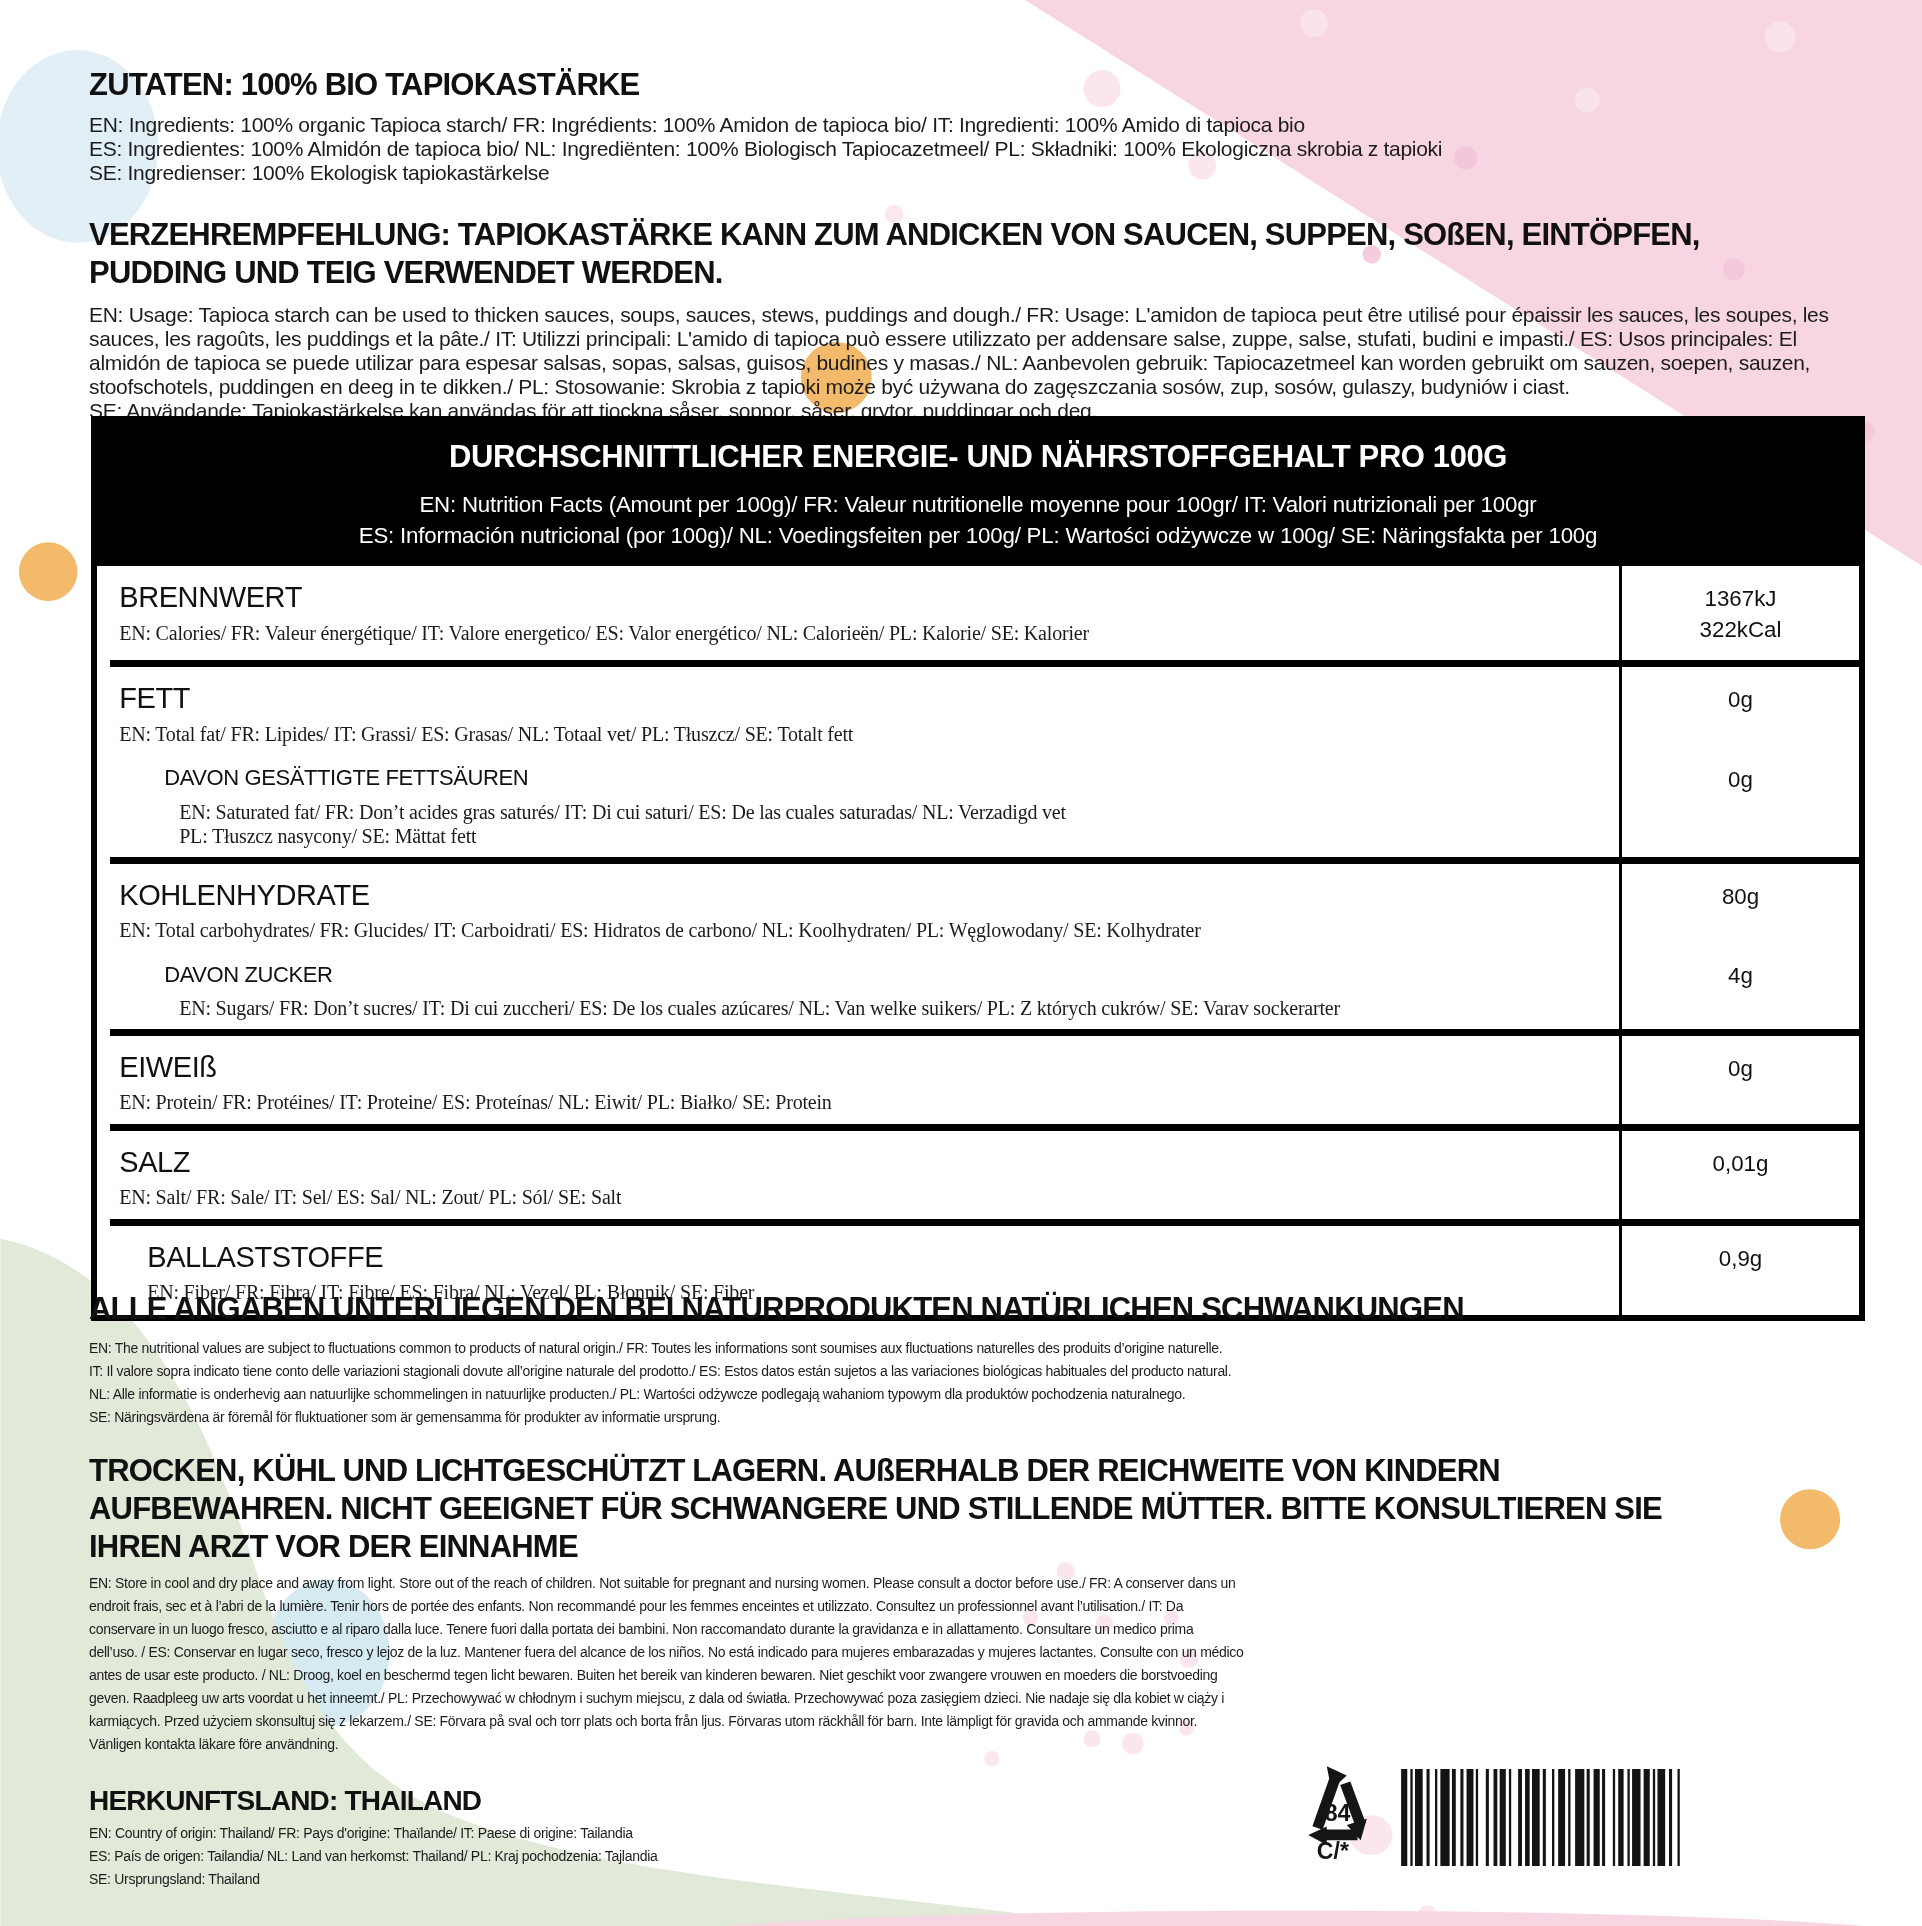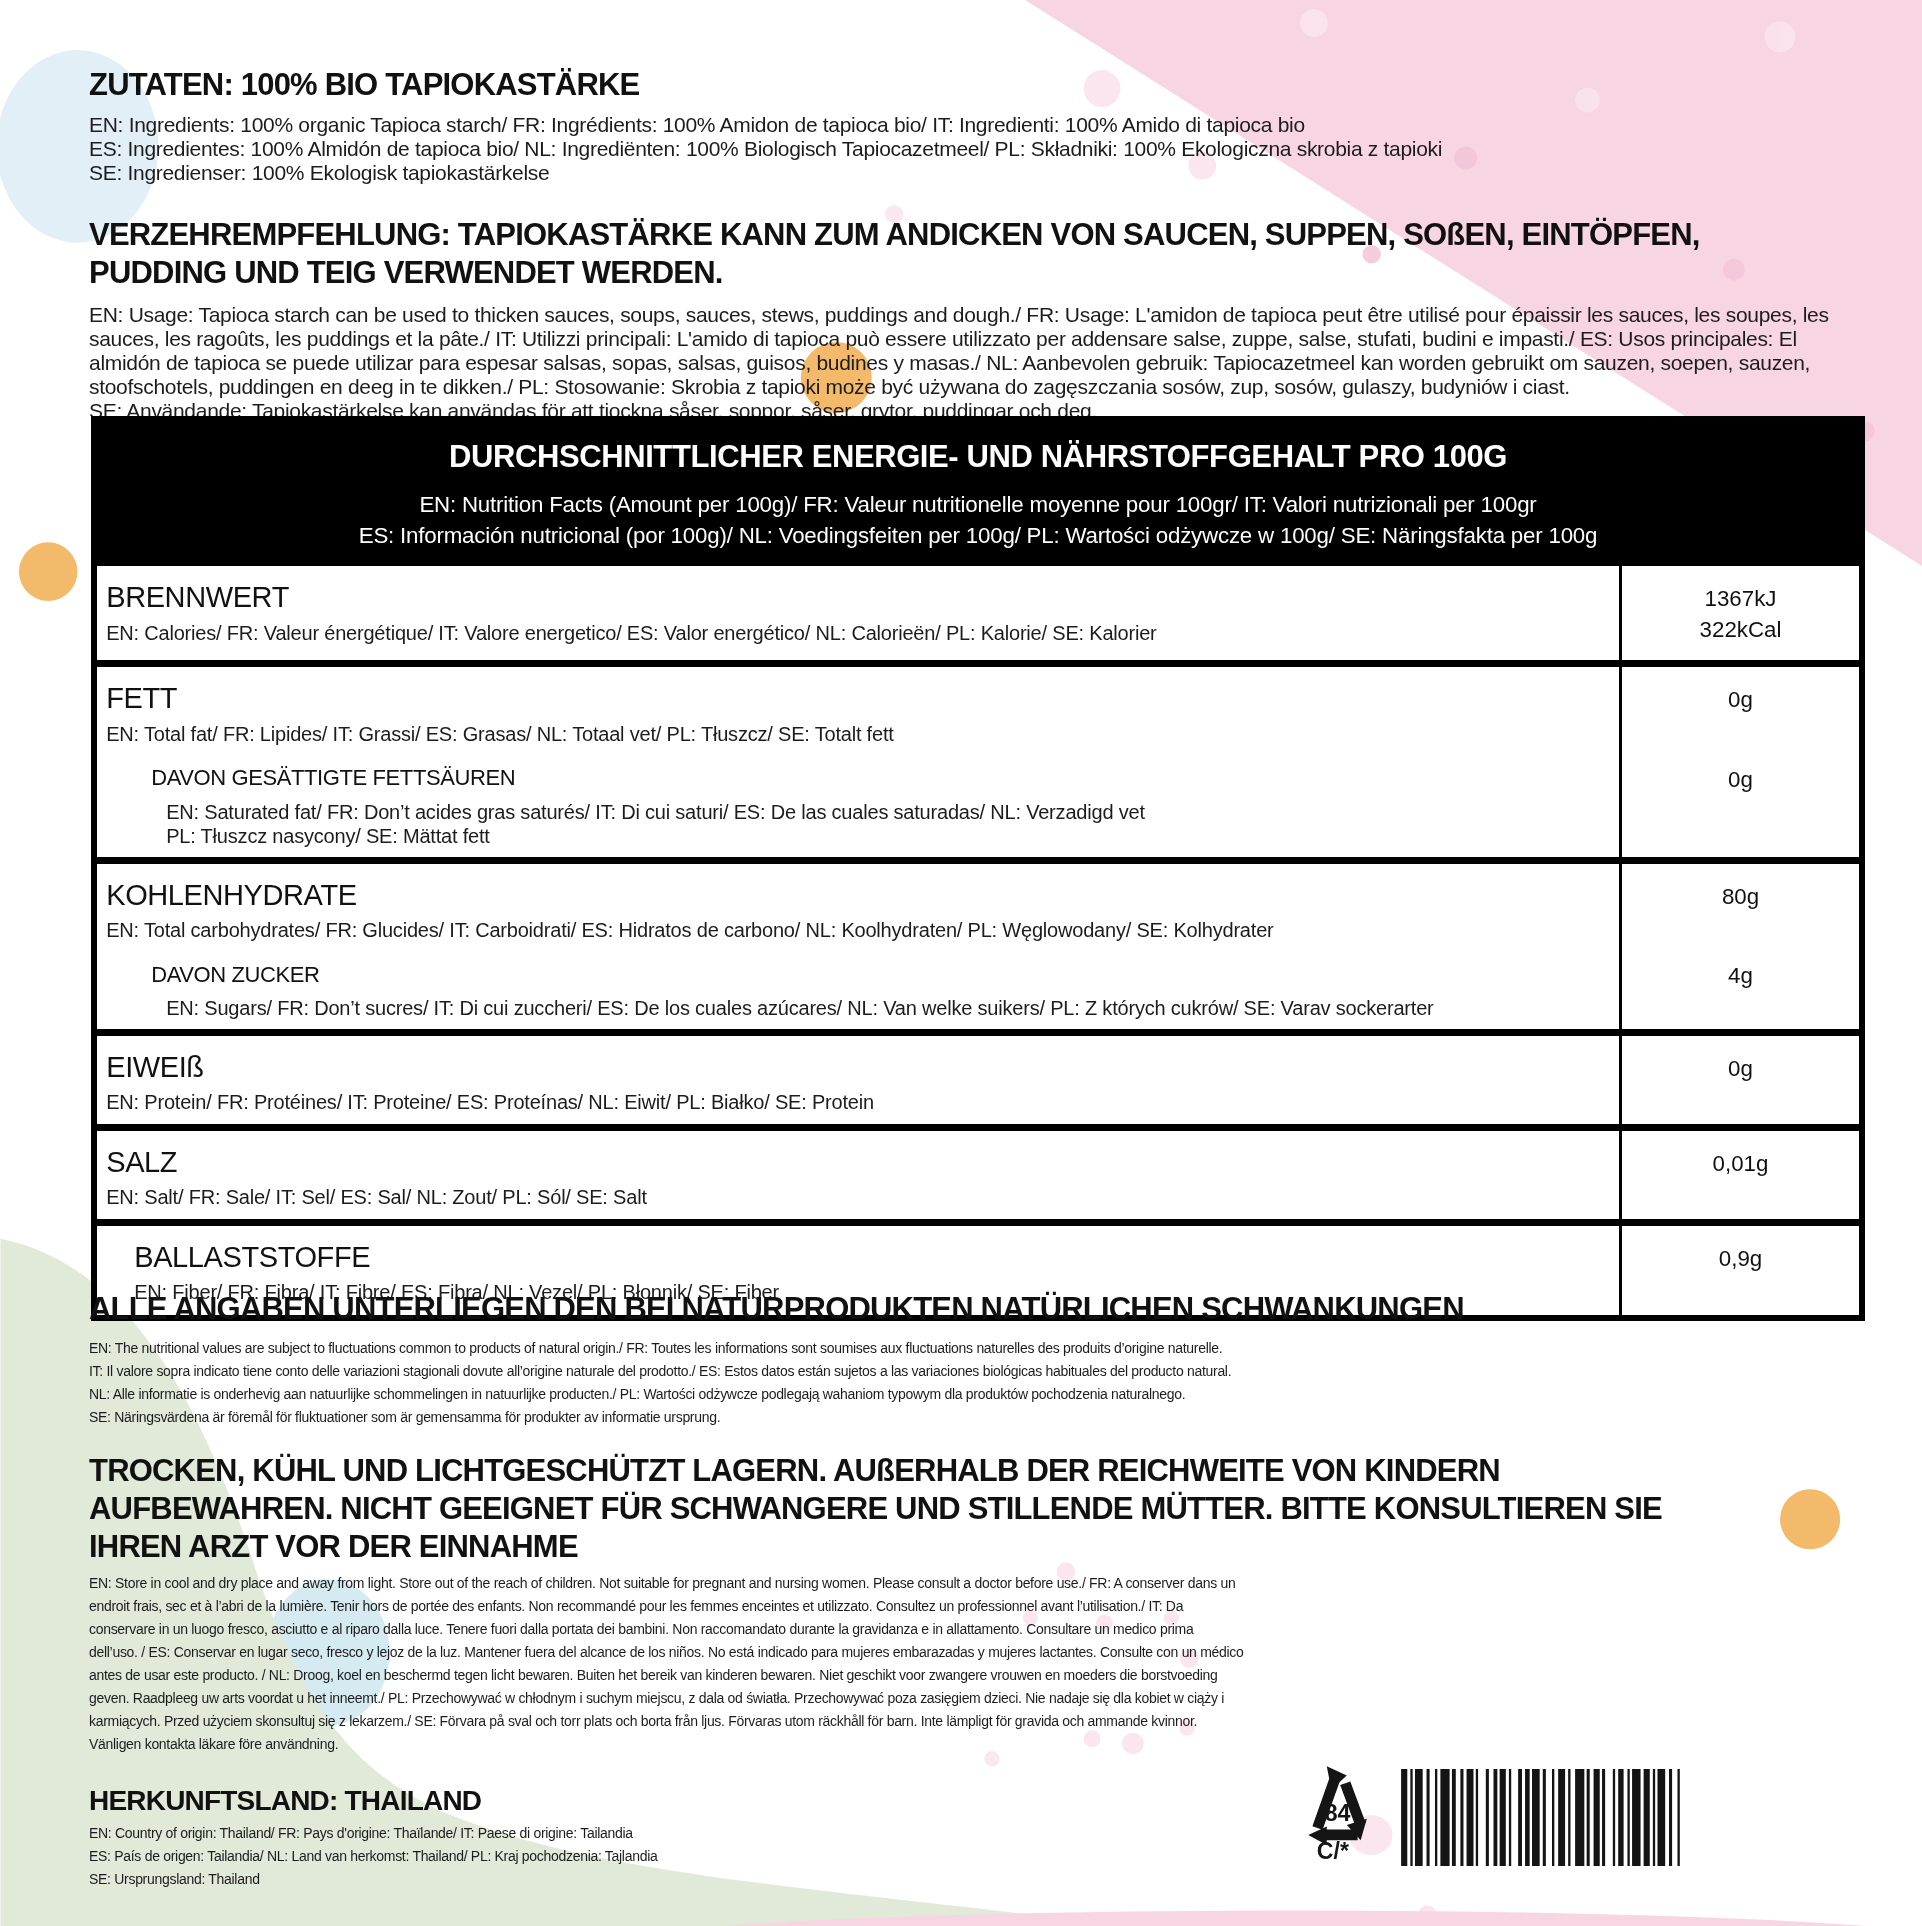--- a/index.html
+++ b/index.html
@@ -12,27 +12,27 @@
   .sec{position:absolute;left:89px;width:1765px;}
   .h1{font-size:31px;font-weight:bold;letter-spacing:-0.8px;line-height:38px;color:#111;white-space:nowrap;}
   .h1.mb{margin-bottom:9.2px;}
   .bline{font-size:21px;letter-spacing:-0.3px;line-height:24px;white-space:nowrap;color:#1c1c1c;}
   .bline30{font-size:14px;letter-spacing:-0.3px;line-height:23px;white-space:nowrap;color:#1c1c1c;}
   
   .ntable{position:absolute;left:91px;top:416px;width:1774px;border:6.2px solid #000;background:#fff;box-sizing:border-box;}
   .nheader{background:#000;color:#fff;text-align:center;padding:17px 7.7px 15.4px;}
   .nheader .t{font-size:31px;font-weight:bold;letter-spacing:-0.4px;margin-bottom:14px;}
   .nheader .s{font-size:22.3px;line-height:31px;font-weight:normal;letter-spacing:-0.2px;}
-  .nrow{display:flex;flex-direction:column;}
+  .nrow{display:flex;flex-direction:column;margin-left:13px;}
   .nrow + .nrow{border-top:7.7px solid #000;}
   .entry{display:flex;align-items:stretch;}
   .entry.grow{flex:1;}
   .etext{flex:1;padding:14px 15.4px 9.2px 9.2px;}
   .elabel{font-size:29px;letter-spacing:-0.4px;color:#111;line-height:34px;margin-bottom:6.2px;}
-  .edesc{font-size:20px;letter-spacing:-0.2px;line-height:24px;color:#1c1c1c;white-space:nowrap;}
+  .edesc{font-size:20px;letter-spacing:-0.2px;line-height:24px;color:#1c1c1c;white-space:nowrap;font-family:Liberation Serif, serif;}
   .sub .etext{padding-top:7.7px;}
   .sub .elabel{font-size:22px;margin-left:45px;line-height:31px;}
   .sub .edesc{margin-left:60px;}
   .evalue{width:240px;border-left:3.1px solid #000;box-sizing:border-box;text-align:center;
           font-size:22.3px;color:#111;padding-top:17px;line-height:31px;}
   .sub .evalue{padding-top:9.2px;}
   .rh1{min-height:94px;} .rh2{min-height:182px;} .rh3{min-height:157px;}
   .rh4{min-height:86px;} .rh5{min-height:88px;} .rh6{min-height:89px;padding-left:28px;}
   
   .recycle{position:absolute;left:1299px;top:1760px;}

